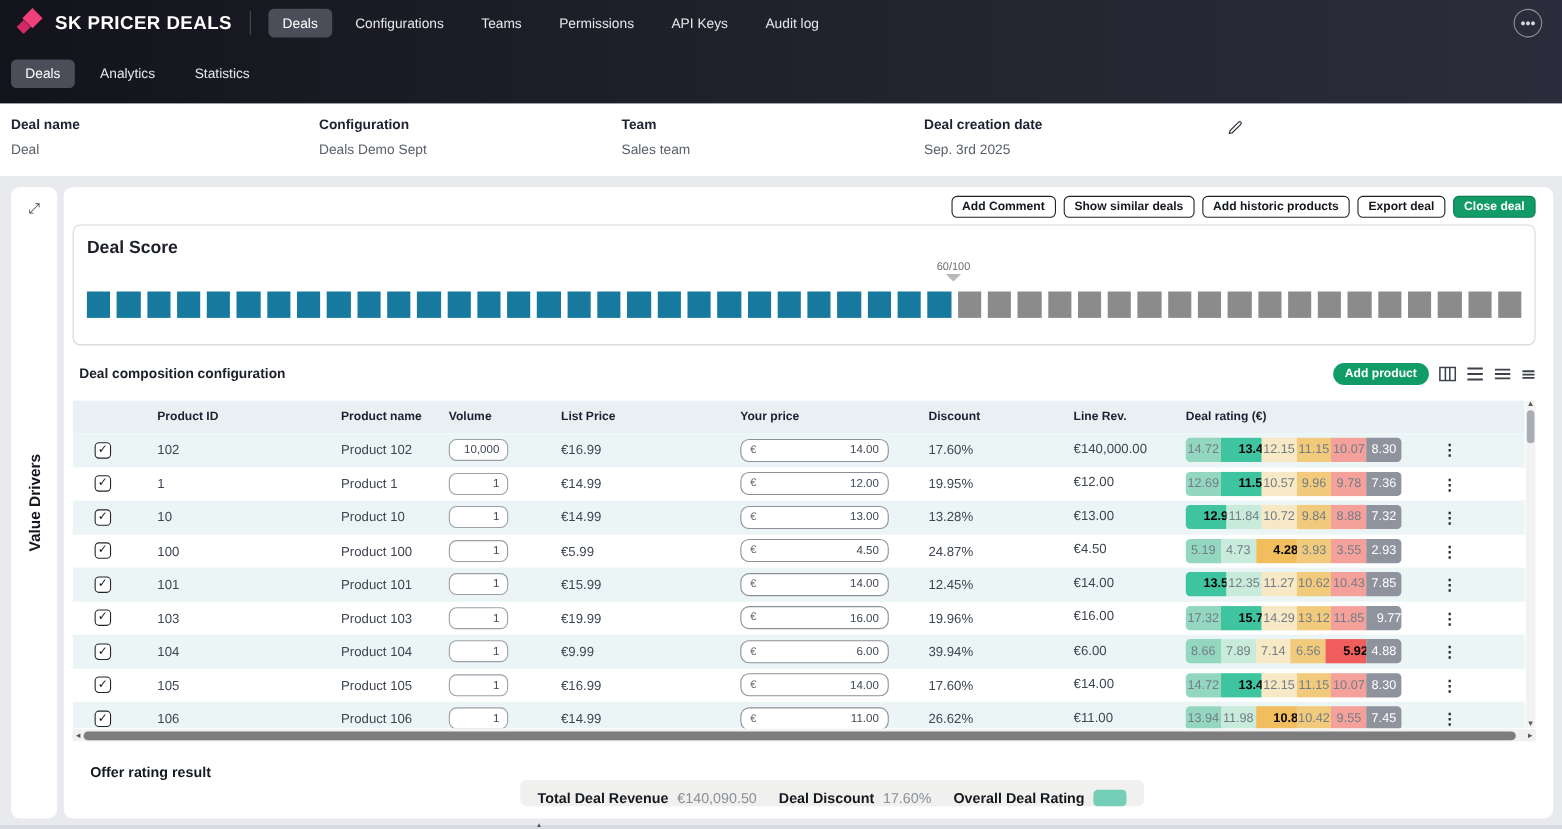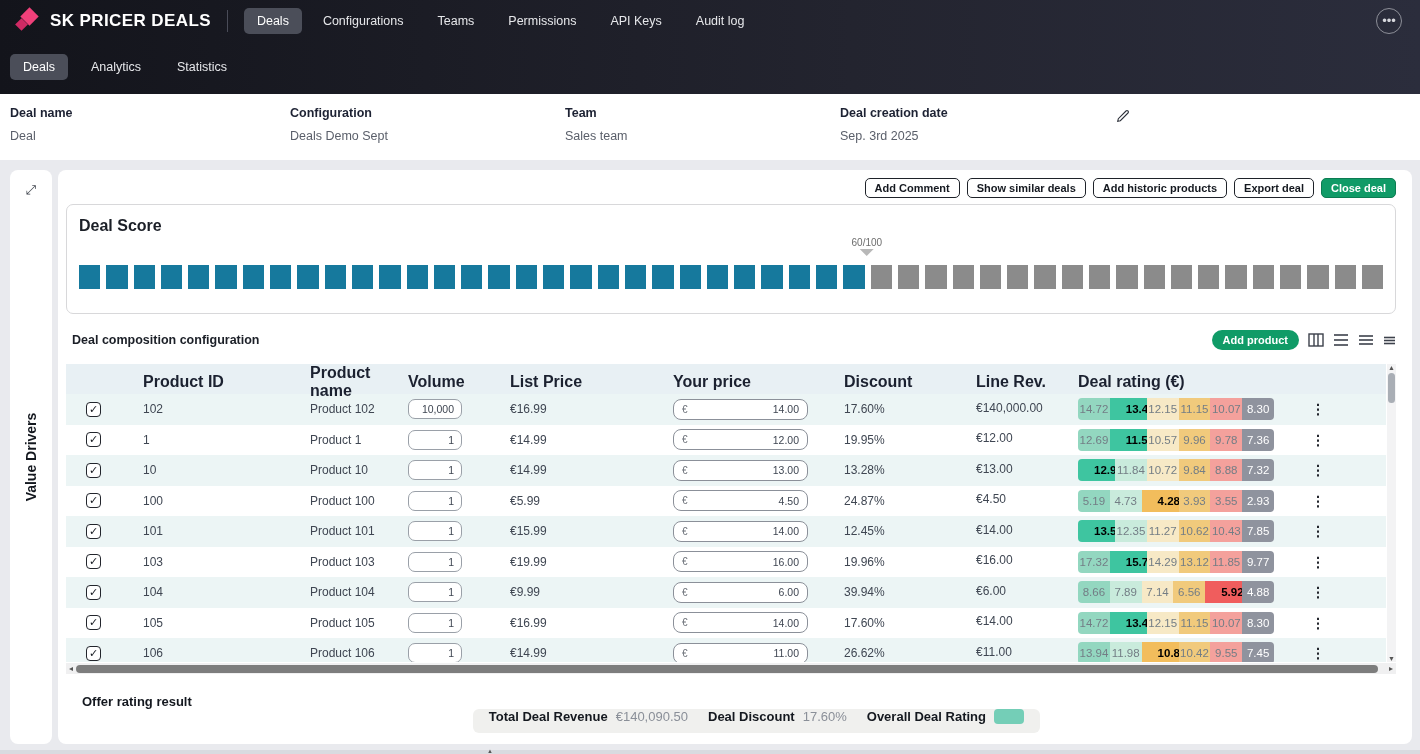--- a/index.html
+++ b/index.html
@@ -52,21 +52,21 @@
   
   .comp-row { display:flex; align-items:center; margin-top:16px; padding-left:6px; }
   .comp-title { font-size:12.5px; font-weight:bold; color:#1b1f27; }
   .comp-right { margin-left:auto; display:flex; align-items:center; gap:9px; }
   .btn-add { background:#109b67; color:#fff; font-size:11px; font-weight:bold; border:none; border-radius:10px; padding:4px 11px; cursor:pointer; }
   .view-icon { cursor:pointer; color:#3c414b; display:flex; align-items:center; }
 
   
   .table-wrap { margin-top:14px; position:relative; height:298px; overflow:hidden; }
   .tgrid { display:grid; grid-template-columns:62px 166px 112px 62px 148px 196px 112px 128px 222px 1fr; align-items:center; width:calc(100% - 10px); }
-  .thead { background:#e8f0f4; height:30px; font-size:16px; font-weight:bold; color:#1b2130; }
+  .thead { background:#e8f0f4; height:30px; font-size:11px; font-weight:bold; color:#1b2130; }
   .trow { height:30.5px; font-size:12px; color:#3f4652; }
   .trow.alt { background:#ecf5f5; }
   .col-id { padding-left:15px; } .col-name { padding-left:16px; }
   .col-volume { padding-left:2px; } .col-list { padding-left:42px; }
   .col-yourprice { padding-left:57px; } .col-discount { padding-left:32px; }
   .col-linerev { padding-left:52px; } .col-rating { padding-left:26px; }
   .cb-cell { padding-left:20px; }
   .cb { width:15px; height:15px; border:1.6px solid #22252c; border-radius:4px; font-size:11px; line-height:12px; text-align:center; color:#14181f; cursor:pointer; background:#fff; }
   .vol-input { width:54px; height:20px; border:1px solid #9aa0a8; border-radius:7px; font-size:10.5px; text-align:right; padding:0 7px; color:#3f4652; background:#fff; font-family:"Liberation Sans",sans-serif; }
   .price-box { width:135px; height:21px; border:1px solid #8b9099; border-radius:8px; background:#fff; display:flex; align-items:center; padding:0 8px; }
@@ -87,21 +87,21 @@
   .vthumb { width:7px; margin:2px auto; height:30px; background:#a9aeb5; border-radius:4px; cursor:pointer; }
   .hscroll { height:11px; margin-top:1px; background:#f0f0f1; position:relative; display:flex; align-items:center; }
   .hscroll .arr { font-size:8px; color:#555; padding:0 3px; cursor:pointer; }
   .hthumb { height:8px; background:#7d7d7d; border-radius:4px; flex:1; margin-right:18px; cursor:pointer; }
 
   .entries { font-size:10px; color:#2b2b2b; margin-top:10px; padding-left:2px; }
 
   
   .footer-row { display:flex; align-items:center; margin-top:8px; height:38px; }
   .footer-title { font-size:13px; font-weight:bold; color:#14181f; padding-left:16px; }
-  .totals-band { margin-left:auto; margin-right:356px; background:#f0f0ee; border-radius:6px; height:24px; display:flex; align-items:flex-start; gap:8px; padding:0 16px;margin-top:40px; }
+  .totals-band { margin-left:auto; margin-right:356px; background:#f0f0ee; border-radius:6px; height:24px; display:flex; align-items:flex-end; gap:8px; padding:0 16px;margin-top:40px; }
   .tb-label { font-size:13px; font-weight:bold; color:#14181f; white-space:nowrap; }
   .tb-value { font-size:13px; color:#8a8f98; margin-right:12px; white-space:nowrap; }
   .rating-pill { width:30px; height:15px; border-radius:4px; }
 
   .bottom-strip { height:9px; background:#d9dbe0; margin-top:6px; position:relative; }
   .bottom-strip .hint { position:absolute; left:487px; top:-2px; font-size:6px; color:#555; }
 
   svg { display:block; }
 </style>
 </head>
@@ -441,21 +441,21 @@
             </div>
             <div class="col-discount">19.96%</div>
             <div class="col-linerev"><span class="linerev-clip">€16.00</span></div>
             <div class="col-rating">
               <div class="rating-strip">
                 <div class="rcell first" style="background: rgb(147, 215, 192);">17.32</div>
                 <div class="rcell active" style="background: rgb(62, 197, 160);">15.78</div>
                 <div class="rcell" style="background: rgb(247, 233, 198);">14.29</div>
                 <div class="rcell" style="background: rgb(241, 202, 124);">13.12</div>
                 <div class="rcell" style="background: rgb(244, 161, 156);">11.85</div>
-                <div class="rcell last" style="background: rgb(143, 147, 158);">9.77</div>
+                <div class="rcell last" style="background: rgb(143, 147, 158); text-align: right;">9.77</div>
               </div>
             </div>
             <div class="kebab-cell"><span class="kebab">⋮</span></div>
           </div>
           <div class="tgrid trow alt">
             <div class="cb-cell">
               <div class="cb">✓</div>
             </div>
             <div class="col-id">104</div>
             <div class="col-name">Product 104</div>

